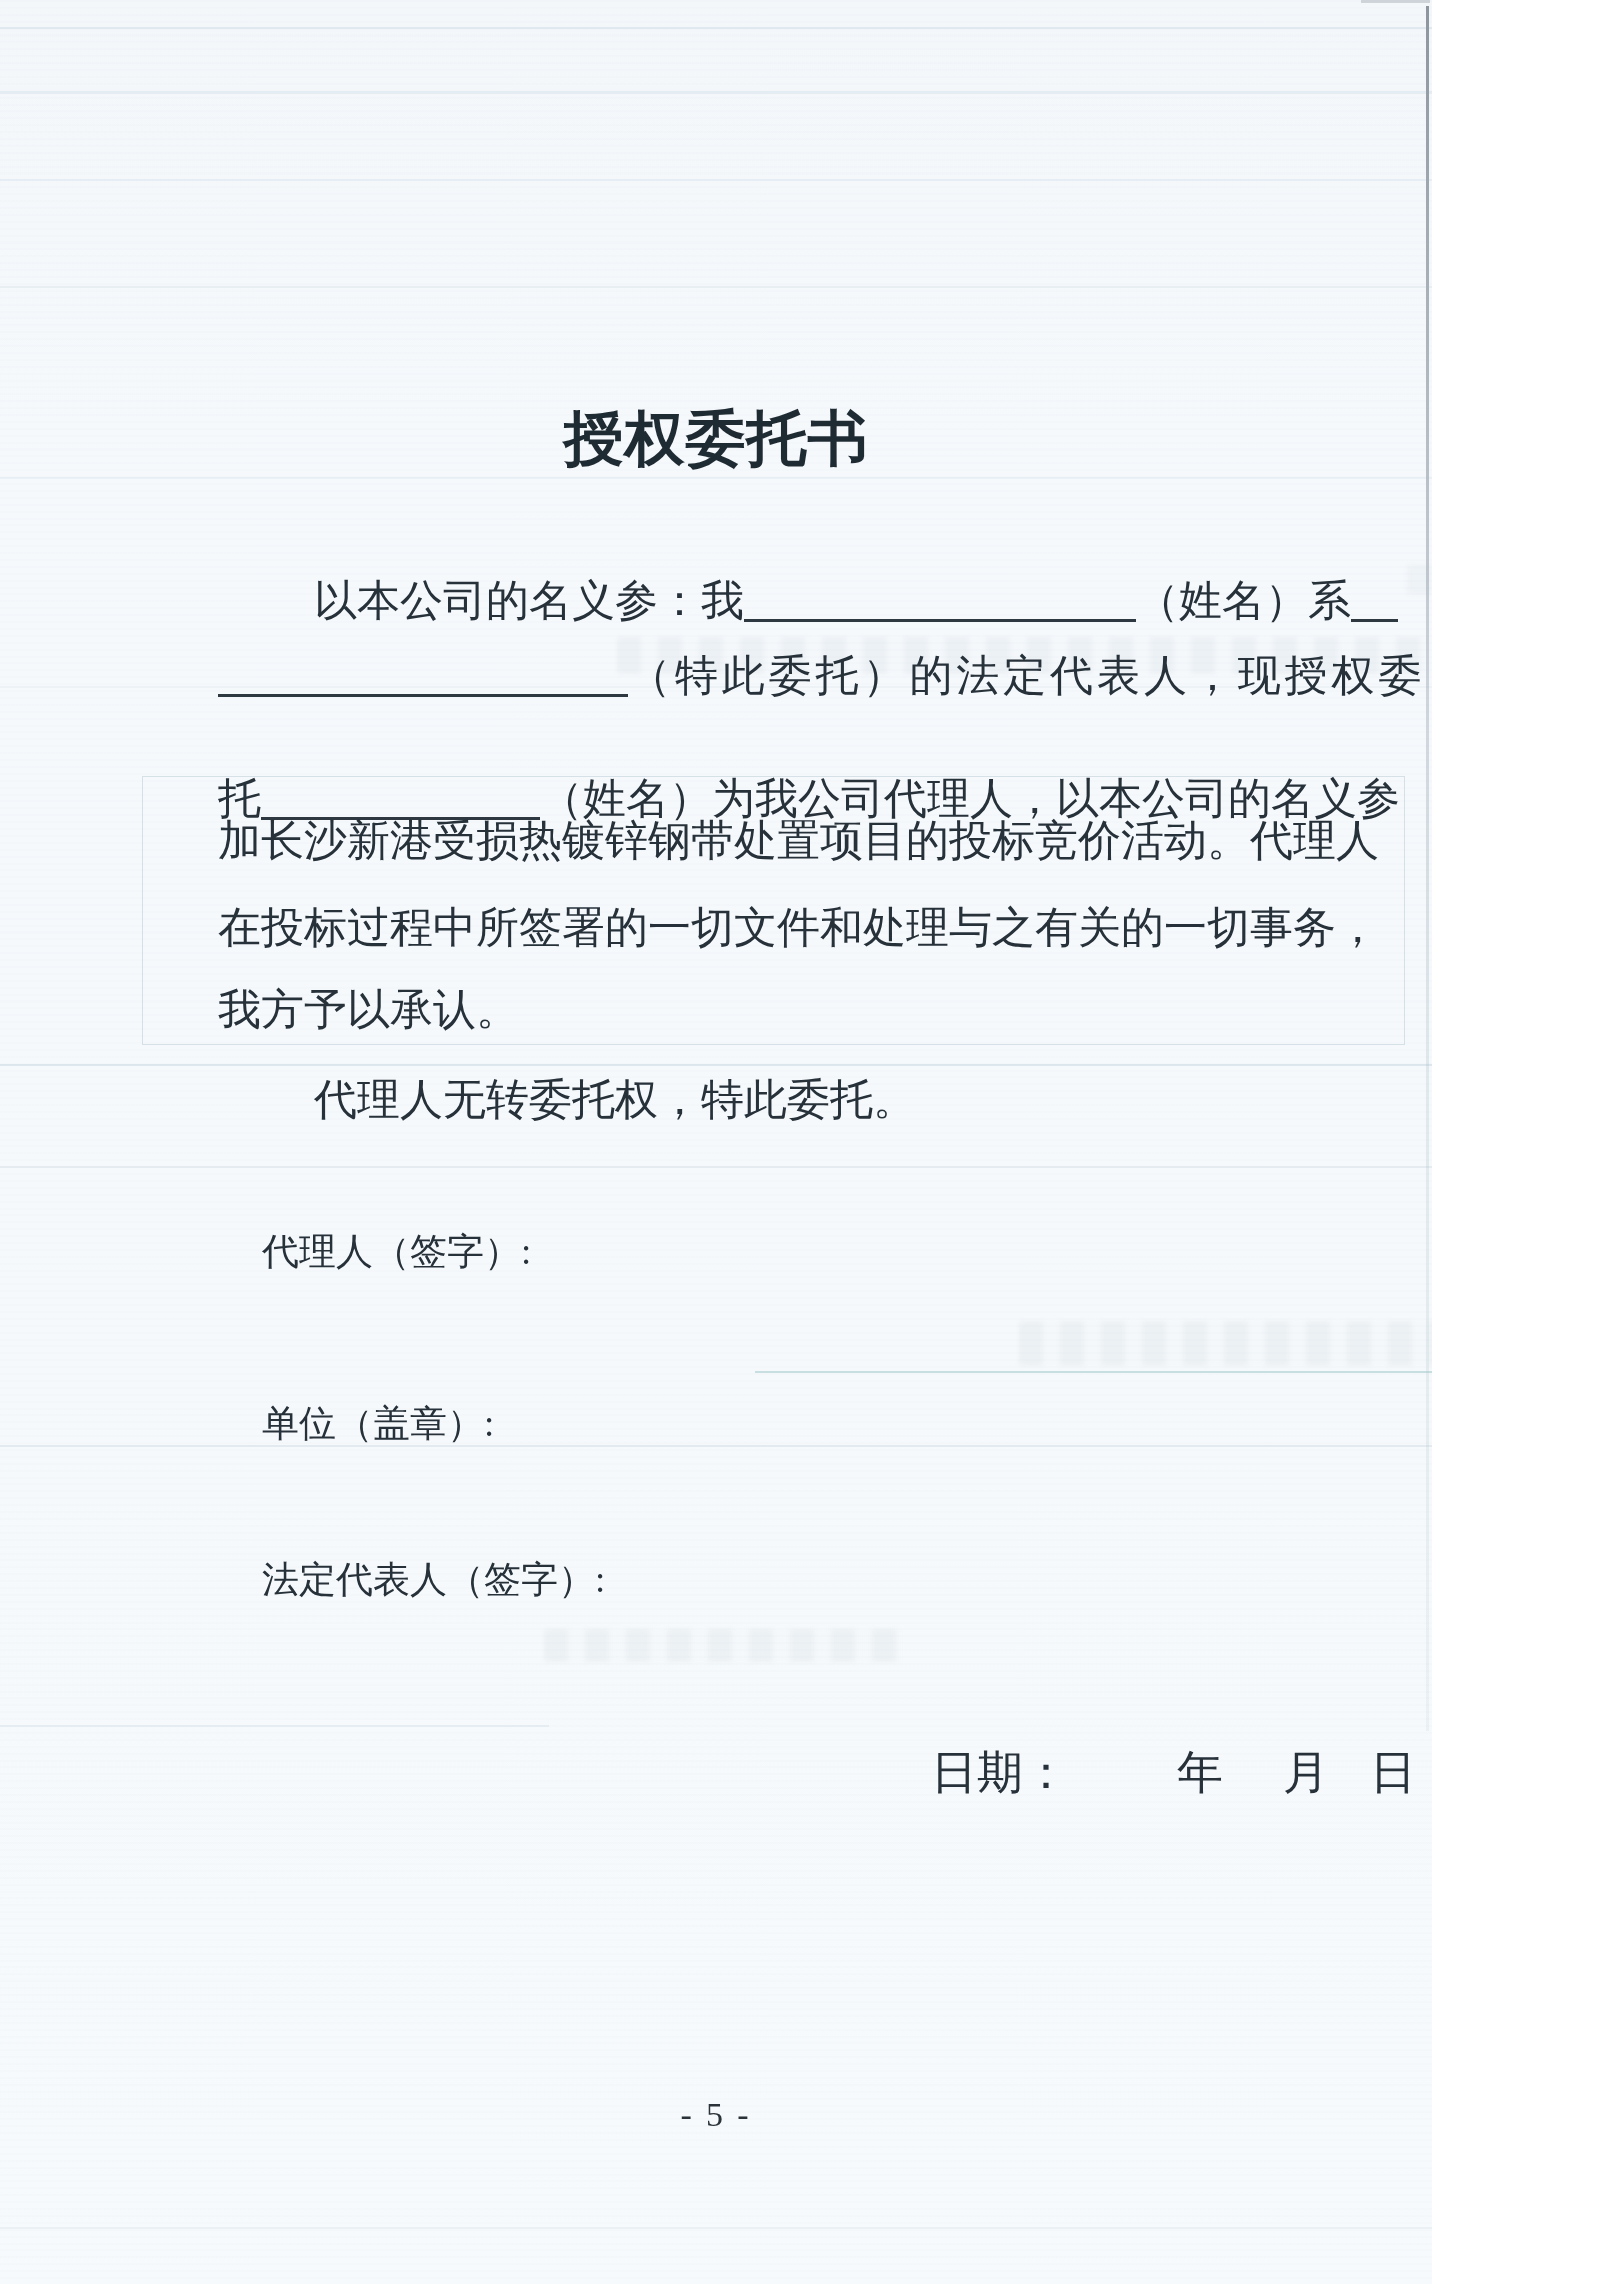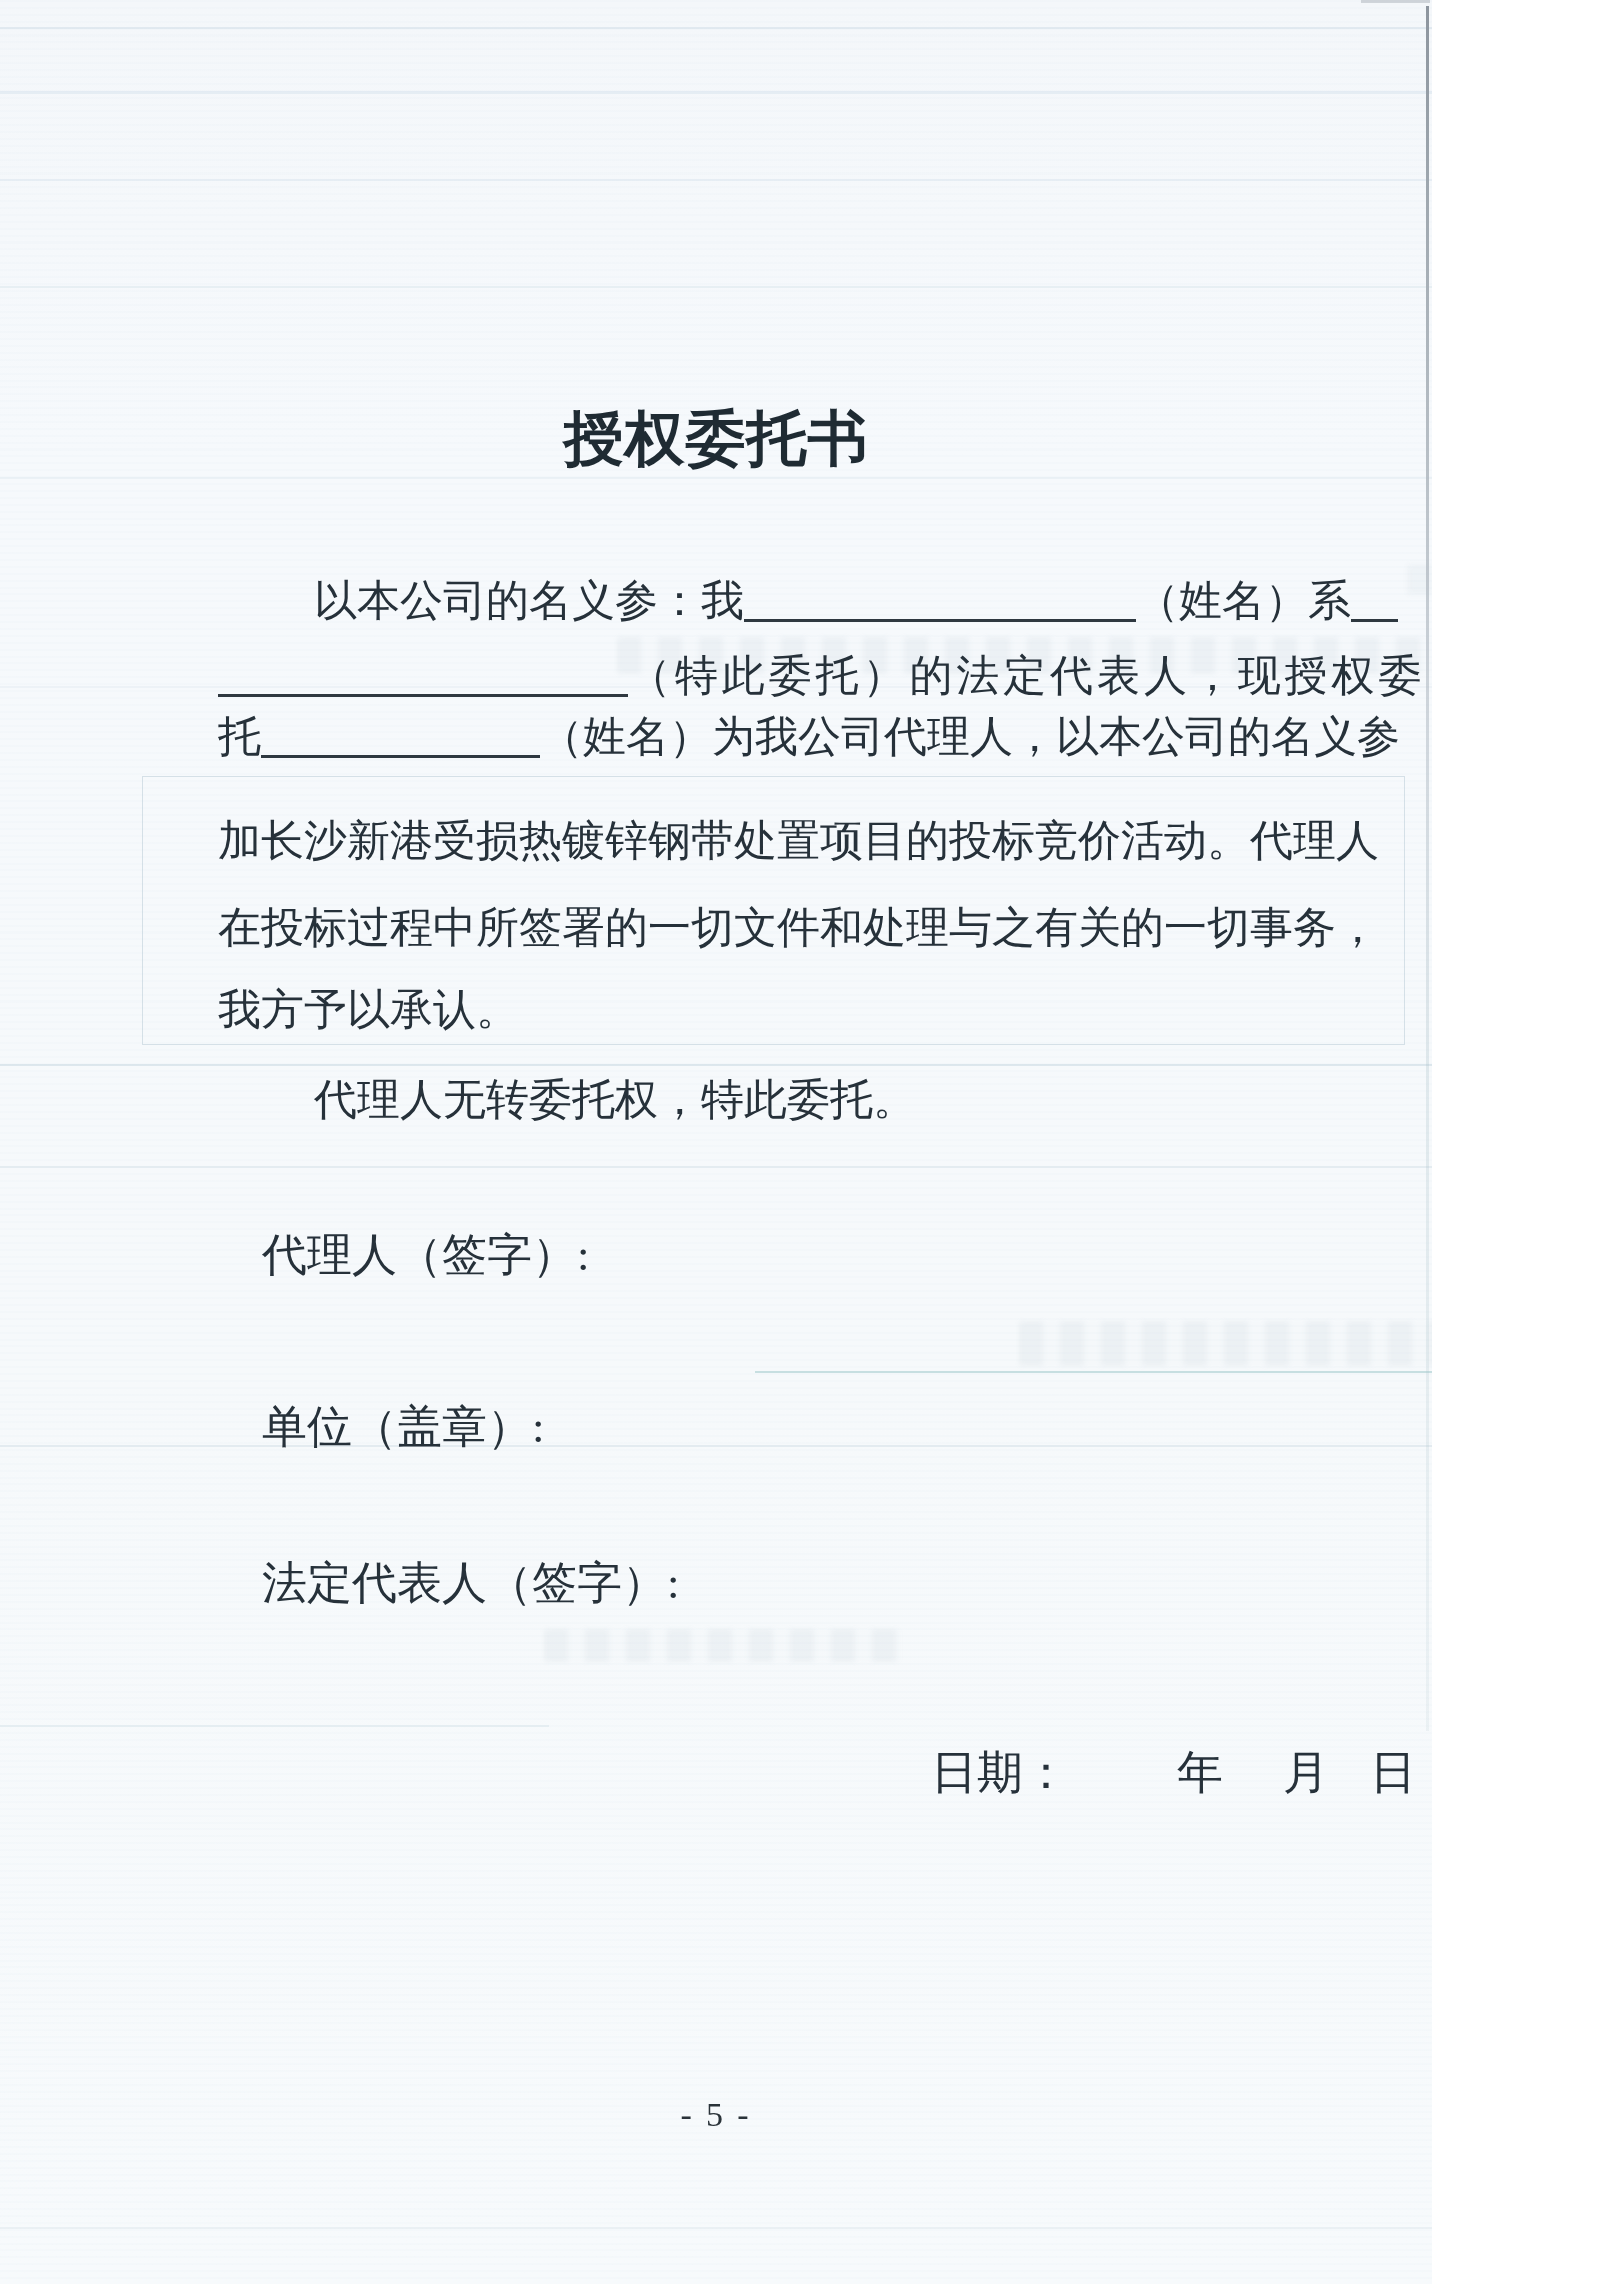--- a/index.html
+++ b/index.html
@@ -56,38 +56,38 @@
     font-size:60px;font-weight:600;letter-spacing:1px;
     color:#1f2b33;line-height:1.1;
   }
   .bodyline{
     position:absolute;left:218px;
     font-size:43px;line-height:1;white-space:nowrap;
     color:#26313a;
   }
   .l1{top:568px;left:314px;}
   .l2{top:643px;letter-spacing:3.9px;}
-  .l3{top:704px;}
+  .l3{top:766px;}
   .l4{top:819px;}
   .l5{top:906px;}
   .l6{top:988px;}
   .l7{top:1078px;left:314px;}
   .blank{
     display:inline-block;
     height:51px;vertical-align:bottom;
     border-bottom:3.9px solid #2e3840;
   }
   .w400{width:392px;}
   .w48{width:47px;}
   .w418{width:410px;}
   .w285{width:279px;}
 
   .sig{
     position:absolute;left:262px;
-    font-size:45px;line-height:1;white-space:nowrap;color:#26313a;
+    font-size:37px;line-height:1;white-space:nowrap;color:#26313a;
   }
   .sig-agent{top:1233px;}
   .sig-unit{top:1405px;}
   .sig-legal{top:1561px;}
 
   .dateline{
     position:absolute;left:931px;top:1715px;
     font-size:46px;line-height:1;white-space:nowrap;color:#26313a;margin-top:35px;
   }
   .dateline .gap-year{margin-left:108px;}

